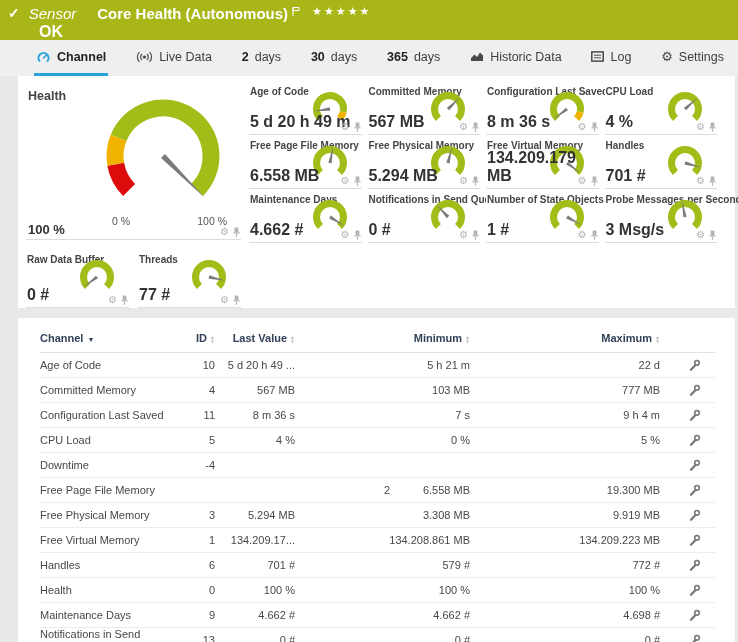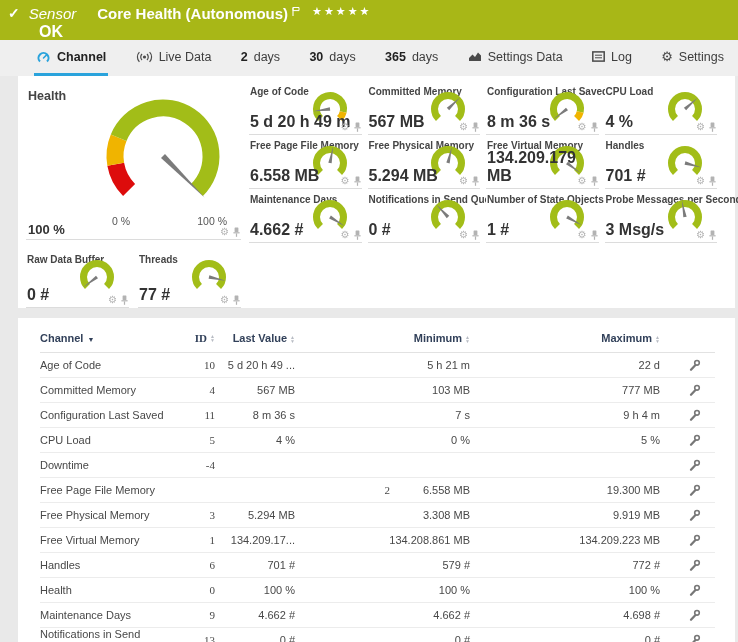--- a/index.html
+++ b/index.html
@@ -46,21 +46,21 @@
   .t-value{position:absolute;left:1px;bottom:3px;font-size:16px;font-weight:bold;color:#333;}
   .t-icons{position:absolute;right:1px;bottom:2px;display:flex;gap:4px;align-items:center;color:#b3b3b3;}
   .t-icons .gear-glyph{font-size:10px;line-height:10px;cursor:pointer;}
   .t-icons .pin-wrap{display:inline-flex;cursor:pointer;}
 
   
   .tpanel{margin-top:10px;height:324px;padding:6px 20px 0 22px;overflow:hidden;}
   .trow{display:flex;align-items:center;height:24px;border-bottom:1px solid #ececec;font-size:11px;color:#484848;}
   .thead{height:28px;font-weight:bold;color:#32415a;font-size:11px;border-bottom:1px solid #e2e2e2;}
   .c-channel{flex:1;text-align:left;}
-  .c-id{width:45px;text-align:right;font-family:Liberation Serif, serif;}
+  .c-id{width:45px;text-align:right;}
   .c-last{width:80px;text-align:right;}
   .c-min{width:175px;text-align:right;}
   .c-max{width:190px;text-align:right;}
   .c-set{width:55px;display:flex;justify-content:flex-end;padding-right:14px;box-sizing:border-box;color:#777;}
   .sort-both{display:inline-flex;flex-direction:column;margin-left:3px;vertical-align:middle;color:#b8bcc4;font-size:5px;line-height:4px;}
   .sort-down{color:#32415a;font-size:7px;margin-left:4px;vertical-align:middle;}
   .wrench{cursor:pointer;display:inline-flex;}
 </style>
 </head>
 <body>
@@ -120,21 +120,21 @@
     <b class="tab-prefix">365</b>
     <span class="tab-label">days</span>
   </div>
       <div class="tab">
     <span class="tab-icon">
           <svg width="14" height="11" viewBox="0 0 14 11">
             <path d="M1 10 V7 L4.5 3.5 L7 6 L10 1.5 L13 4.5 V10 Z" fill="currentColor"></path>
           </svg>
         </span>
 
-    <span class="tab-label">Settings Data</span>
+    <span class="tab-label">Historic Data</span>
   </div>
       <div class="tab">
     <span class="tab-icon">
           <svg width="13" height="11" viewBox="0 0 13 11">
             <rect x="0.8" y="0.9" width="11.4" height="9.2" fill="none" stroke="currentColor" stroke-width="1.5"></rect>
             <line x1="3" y1="4.2" x2="10" y2="4.2" stroke="currentColor" stroke-width="1"></line>
             <line x1="3" y1="6.8" x2="10" y2="6.8" stroke="currentColor" stroke-width="1"></line>
           </svg>
         </span>
 

